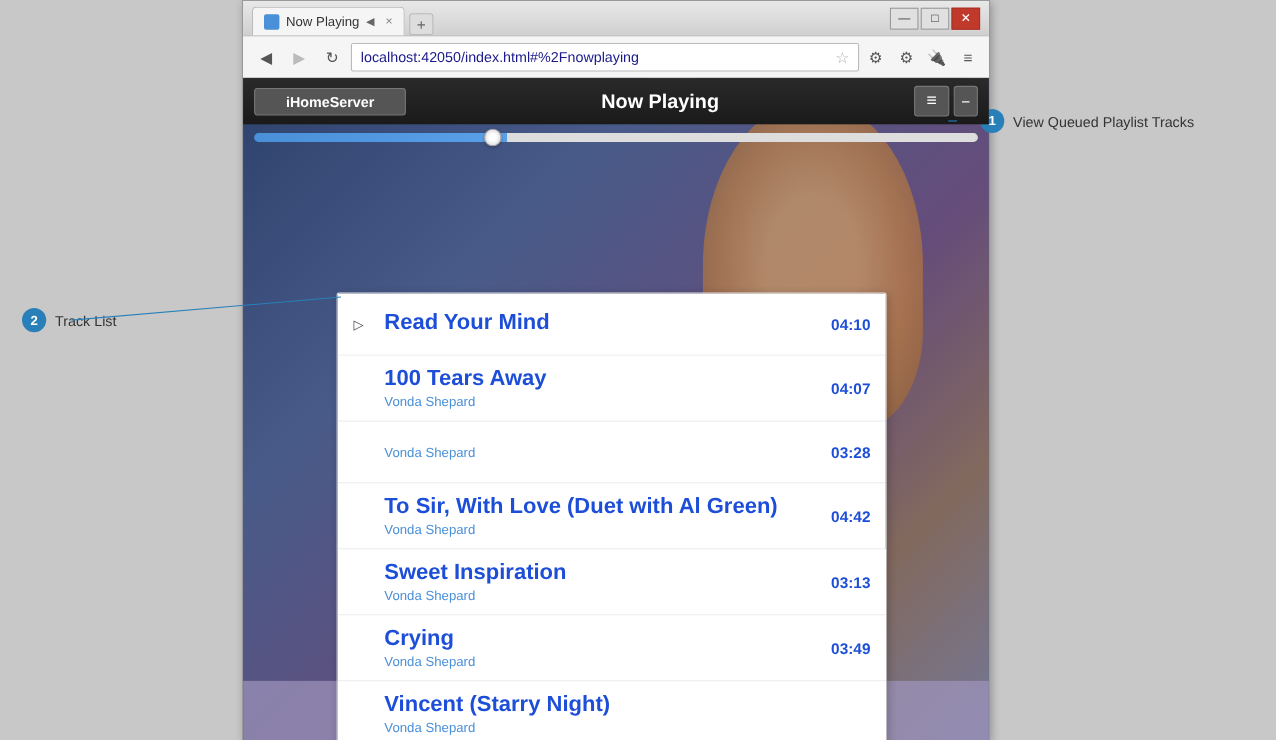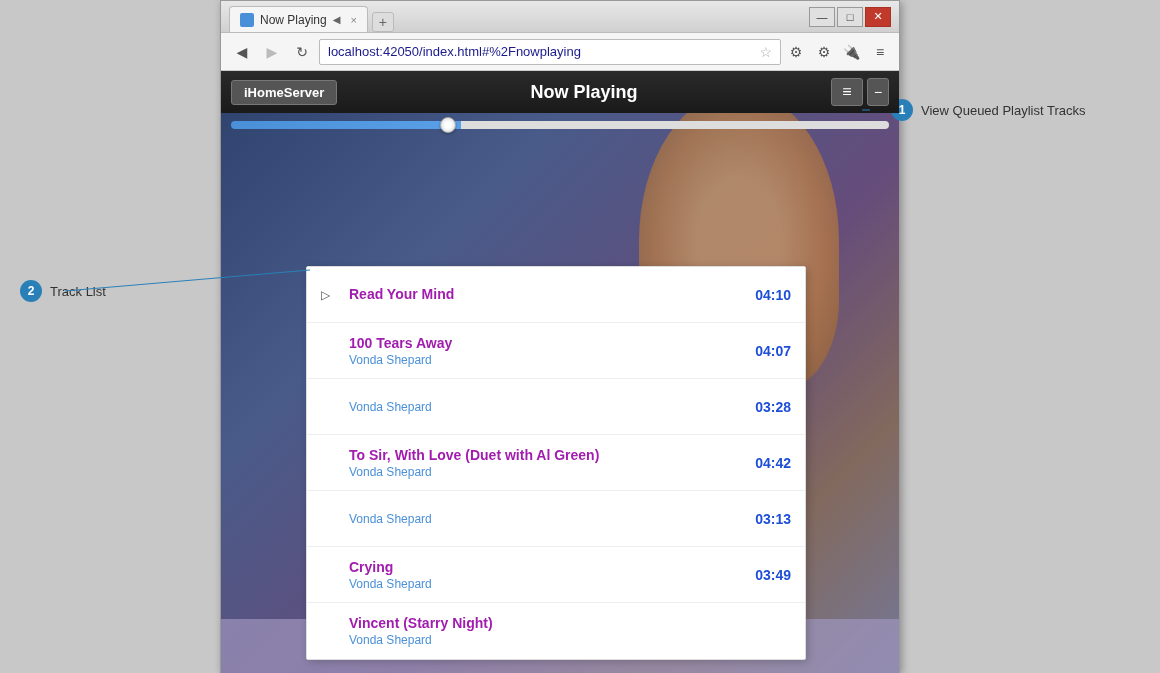--- a/index.html
+++ b/index.html
@@ -208,21 +208,21 @@
       z-index: 10;
       background: linear-gradient(to bottom, #2a2a2a, #1a1a1a);
       height: 42px;
       display: flex;
       align-items: center;
       padding: 0 10px;
     }
     .ihomeserver-btn {
       background: #555;
       color: white;
-      padding: 4px 12px;
+      padding: 4px 28px;
       border-radius: 3px;
       font-size: 13px;
       font-weight: bold;
       cursor: pointer;
       border: 1px solid #777;
     }
     .app-title {
       flex: 1;
       text-align: center;
       color: white;
@@ -319,23 +319,23 @@
       font-size: 12px;
       flex-shrink: 0;
     }
     .play-indicator.active {
       color: #555;
     }
     .track-info {
       flex: 1;
     }
     .track-title {
-      font-size: 14px;
+      font-size: 20px;
       font-weight: bold;
-      color: #a21caf;
+      color: #1d4ed8;
       margin-bottom: 2px;
     }
     .track-artist {
       font-size: 12px;
       color: #4a90d9;
     }
     .track-duration {
       font-size: 14px;
       color: #1d4ed8;
       font-weight: bold;
@@ -507,20 +507,21 @@
           <div class="play-indicator"></div>
           <div class="track-info">
             <div class="track-title">To Sir, With Love (Duet with Al Green)</div>
             <div class="track-artist">Vonda Shepard</div>
           </div>
           <div class="track-duration">04:42</div>
         </div>
         <div class="track-item">
           <div class="play-indicator"></div>
           <div class="track-info">
+            <div class="track-title">Sweet Inspiration</div>
             <div class="track-artist">Vonda Shepard</div>
           </div>
           <div class="track-duration">03:13</div>
         </div>
         <div class="track-item">
           <div class="play-indicator"></div>
           <div class="track-info">
             <div class="track-title">Crying</div>
             <div class="track-artist">Vonda Shepard</div>
           </div>

